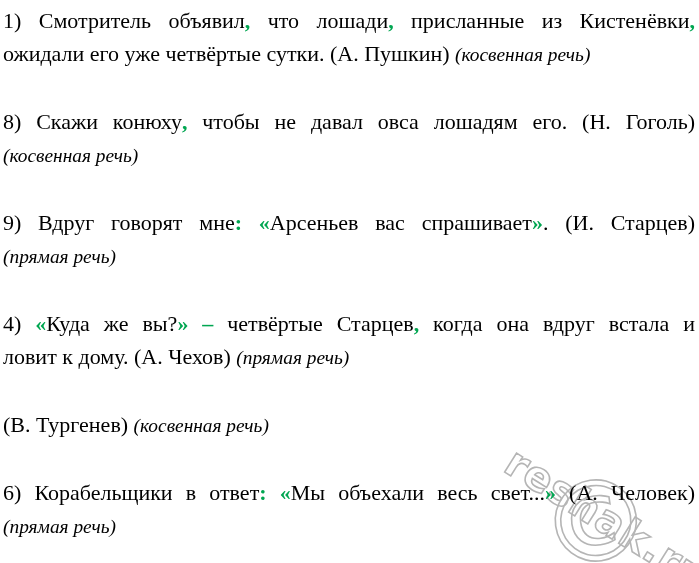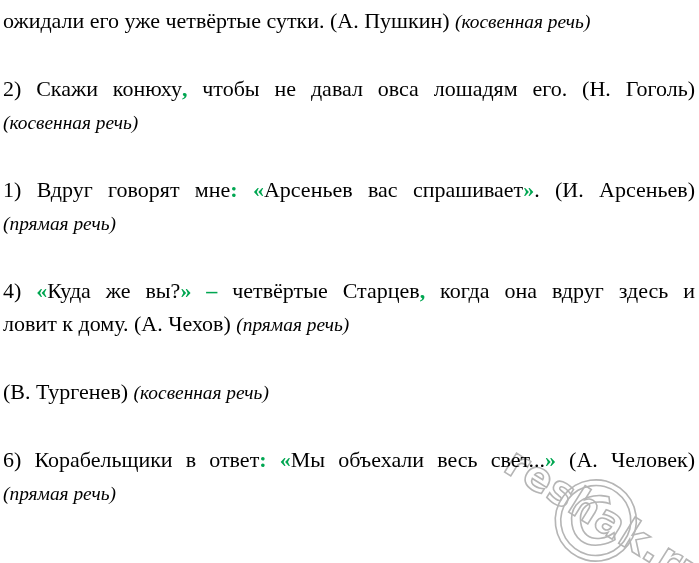--- a/index.html
+++ b/index.html
@@ -68,32 +68,33 @@
 </head>
 <body style="background: rgb(255, 255, 255);">
 
 <div class="watermark">
   <span class="wm-copy">©</span>
   <span class="wm-text">reshak.ru</span>
 </div>
 
 <div class="content">
   <div class="sentence">
+      <div class="line stretch"><span class="seg-normal">1) Смотритель объявил</span><span class="seg-green">,</span><span class="seg-normal"> что лошади</span><span class="seg-green">,</span><span class="seg-normal"> присланные из Кистенёвки</span><span class="seg-green">,</span></div>
       <div class="line"><span class="seg-normal">ожидали его уже четвёртые сутки. (А. Пушкин) </span><span class="seg-italic">(косвенная речь)</span></div>
     </div>
   <div class="sentence">
-      <div class="line stretch"><span class="seg-normal">2) Скажи конюху</span><span class="seg-green">,</span><span class="seg-normal"> чтобы не давал овса лошадям его. (Н. Гоголь)</span></div>
+      <div class="line stretch"><span class="seg-normal">8) Скажи конюху</span><span class="seg-green">,</span><span class="seg-normal"> чтобы не давал овса лошадям его. (Н. Гоголь)</span></div>
       <div class="line"><span class="seg-italic">(косвенная речь)</span></div>
     </div>
   <div class="sentence">
-      <div class="line stretch"><span class="seg-normal">1) Вдруг говорят мне</span><span class="seg-green">:</span><span class="seg-normal"> </span><span class="seg-green">«</span><span class="seg-normal">Арсеньев вас спрашивает</span><span class="seg-green">»</span><span class="seg-normal">. (И. Арсеньев)</span></div>
+      <div class="line stretch"><span class="seg-normal">9) Вдруг говорят мне</span><span class="seg-green">:</span><span class="seg-normal"> </span><span class="seg-green">«</span><span class="seg-normal">Арсеньев вас спрашивает</span><span class="seg-green">»</span><span class="seg-normal">. (И. Старцев)</span></div>
       <div class="line"><span class="seg-italic">(прямая речь)</span></div>
     </div>
   <div class="sentence">
-      <div class="line stretch"><span class="seg-normal">4) </span><span class="seg-green">«</span><span class="seg-normal">Куда же вы?</span><span class="seg-green">»</span><span class="seg-normal"> </span><span class="seg-green">–</span><span class="seg-normal"> четвёртые Старцев</span><span class="seg-green">,</span><span class="seg-normal"> когда она вдруг здесь и</span></div>
+      <div class="line stretch"><span class="seg-normal">4) </span><span class="seg-green">«</span><span class="seg-normal">Куда же вы?</span><span class="seg-green">»</span><span class="seg-normal"> </span><span class="seg-green">–</span><span class="seg-normal"> четвёртые Старцев</span><span class="seg-green">,</span><span class="seg-normal"> когда она вдруг встала и</span></div>
       <div class="line"><span class="seg-normal">ловит к дому. (А. Чехов) </span><span class="seg-italic">(прямая речь)</span></div>
     </div>
   <div class="sentence">
       <div class="line"><span class="seg-normal">(В. Тургенев) </span><span class="seg-italic">(косвенная речь)</span></div>
     </div>
   <div class="sentence">
       <div class="line stretch"><span class="seg-normal">6) Корабельщики в ответ</span><span class="seg-green">:</span><span class="seg-normal"> </span><span class="seg-green">«</span><span class="seg-normal">Мы объехали весь свет...</span><span class="seg-green">»</span><span class="seg-normal"> (А. Человек)</span></div>
       <div class="line"><span class="seg-italic">(прямая речь)</span></div>
     </div>
 </div>

